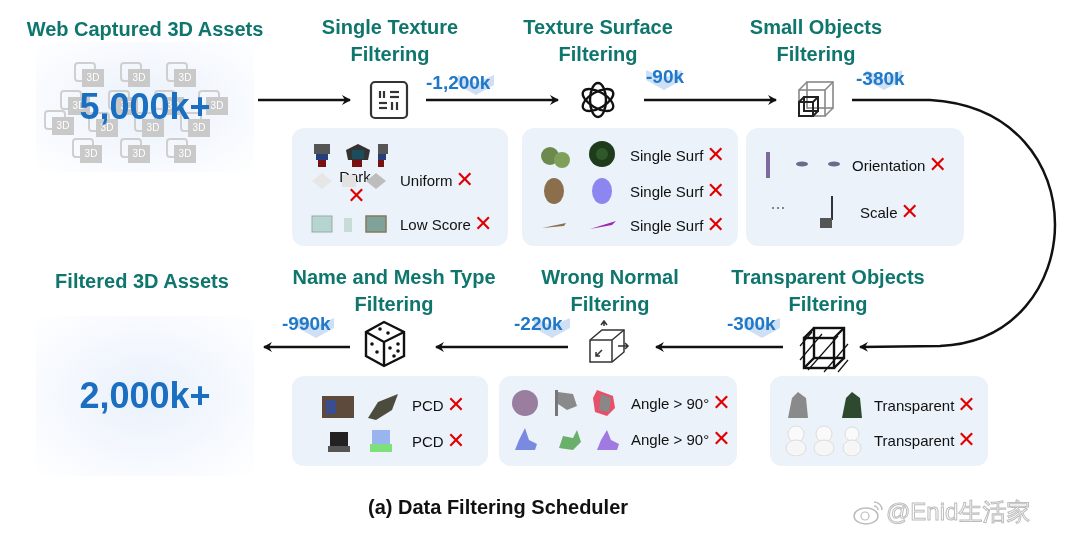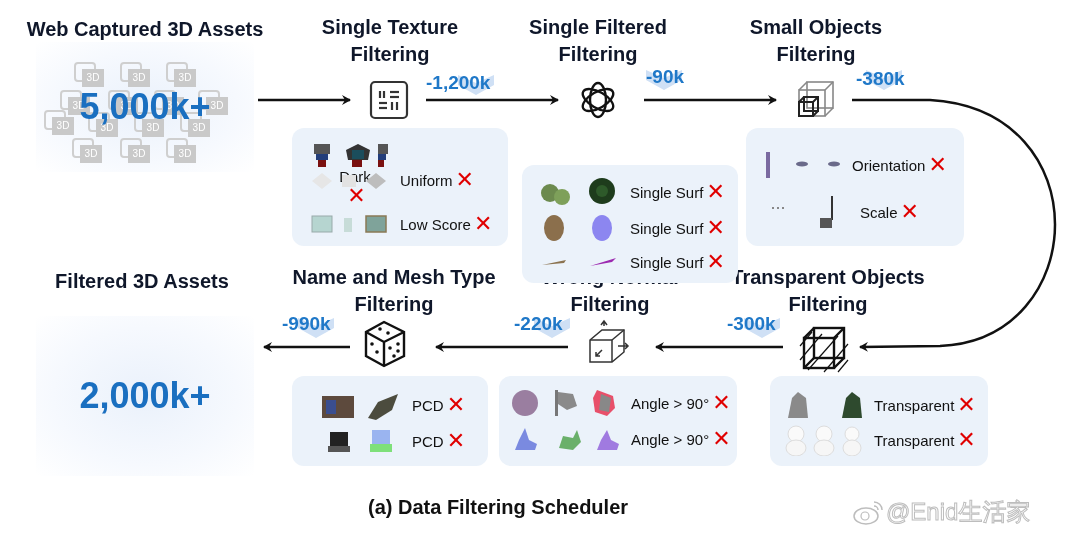--- a/index.html
+++ b/index.html
@@ -1,19 +1,19 @@
 <!DOCTYPE html>
 <html><head>
 <meta charset="utf-8">
 <style>
   * { box-sizing: border-box; margin: 0; padding: 0; }
   html, body { width: 1080px; height: 538px; background: #ffffff; overflow: hidden; }
   body { position: relative; font-family: "Liberation Sans", "DejaVu Sans", sans-serif; color: #111; }
   .abs { position: absolute; }
-  .title { font-weight: bold; font-size: 20px; text-align: center; line-height: 27px; color: #0f172a; }
+  .title { font-weight: bold; font-size: 20px; text-align: center; line-height: 27px; color: #0f766e; }
   .count-box {
     position: absolute; border-radius: 4px;
     background: radial-gradient(ellipse at center, #eaf1fb 0%, #f6f9fe 60%, #ffffff 100%);
     display: flex; align-items: center; justify-content: center;
   }
   .count-text { font-weight: bold; font-size: 36px; color: #1a6fc0; position: relative; z-index: 2; }
   .delta { font-weight: bold; font-size: 19px; color: #1f78c8; position: absolute; z-index: 2; }
   .chev { position: absolute; width: 36px; height: 22px; z-index: 1; }
   .panel { position: absolute; background: #ebf2fa; border-radius: 12px; }
   .row { position: absolute; display: flex; align-items: center; }
@@ -81,21 +81,21 @@
 <div class="abs title" style="left:0;top:268px;width:284px;">Filtered 3D Assets</div>
 <div class="count-box" style="left:36px;top:316px;width:218px;height:160px;">
   <div class="count-text">2,000k+</div>
 </div>
 
 <div class="abs title" style="left:300px;top:14px;width:180px;">
   <div>Single Texture</div>
   <div>Filtering</div>
 </div>
 <div class="abs title" style="left:508px;top:14px;width:180px;">
-  <div>Single Filtered</div>
+  <div>Texture Surface</div>
   <div>Filtering</div>
 </div>
 <div class="abs title" style="left:726px;top:14px;width:180px;">
   <div>Small Objects</div>
   <div>Filtering</div>
 </div>
 <div class="abs title" style="left:706px;top:264px;width:244px;">
   <div>Transparent Objects</div>
   <div>Filtering</div>
 </div>
@@ -261,21 +261,21 @@
     <svg class="thumb" width="80" height="24">
       <rect x="2" y="4" width="20" height="16" fill="#b6d5d0" stroke="#9aa" stroke-width="1"></rect>
         <rect x="34" y="6" width="8" height="14" fill="#c7dcd8"></rect>
         <rect x="56" y="4" width="20" height="16" fill="#7fa39a" stroke="#8a7a55" stroke-width="1.5"></rect>
     </svg>
     <span class="lbl">Low Score</span>
     <span class="x">✕</span>
   </div>
 </div>
 
-<div class="panel" style="left:522px;top:128px;width:216px;height:118px;margin-top:37px;">
+<div class="panel" style="left:522px;top:128px;width:216px;height:118px;">
   <div class="row" style="left:18px;top:12px;">
     <svg class="thumb" width="80" height="30">
       <circle cx="10" cy="16" r="9" fill="#6c8a4e"></circle>
         <circle cx="22" cy="20" r="8" fill="#7ea05a"></circle>
       <circle cx="62" cy="14" r="13" fill="#1e3c1c"></circle>
         <circle cx="62" cy="14" r="6" fill="#2e5a2a"></circle>
     </svg>
     <span class="lbl">Single Surf</span>
     <span class="x">✕</span>
   </div>

